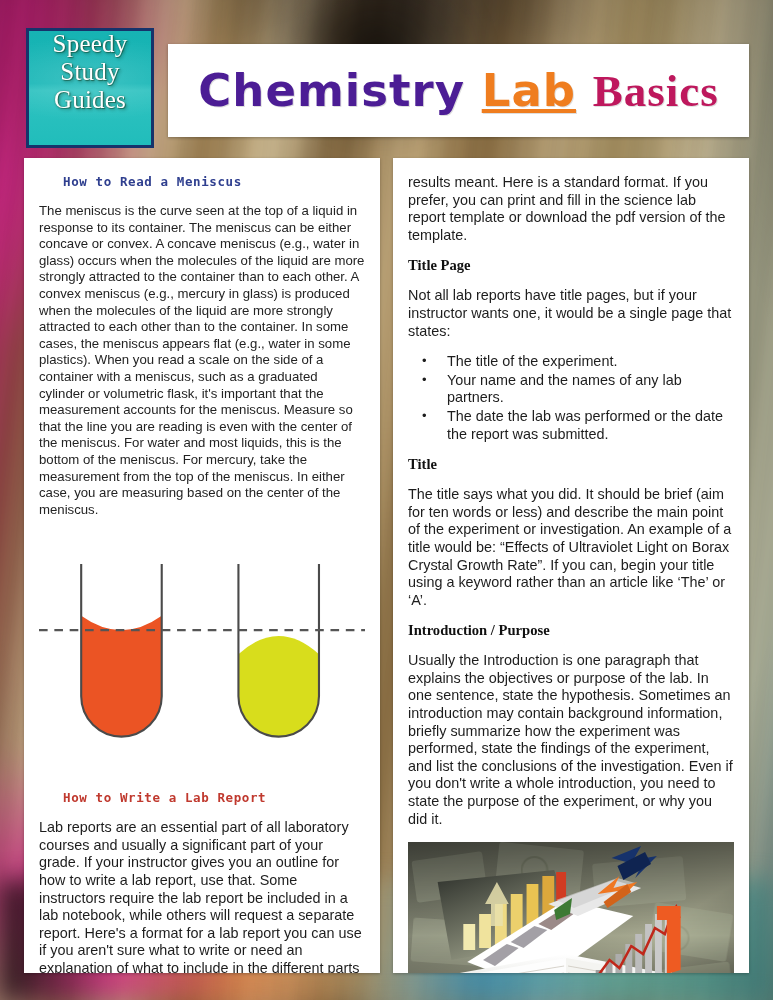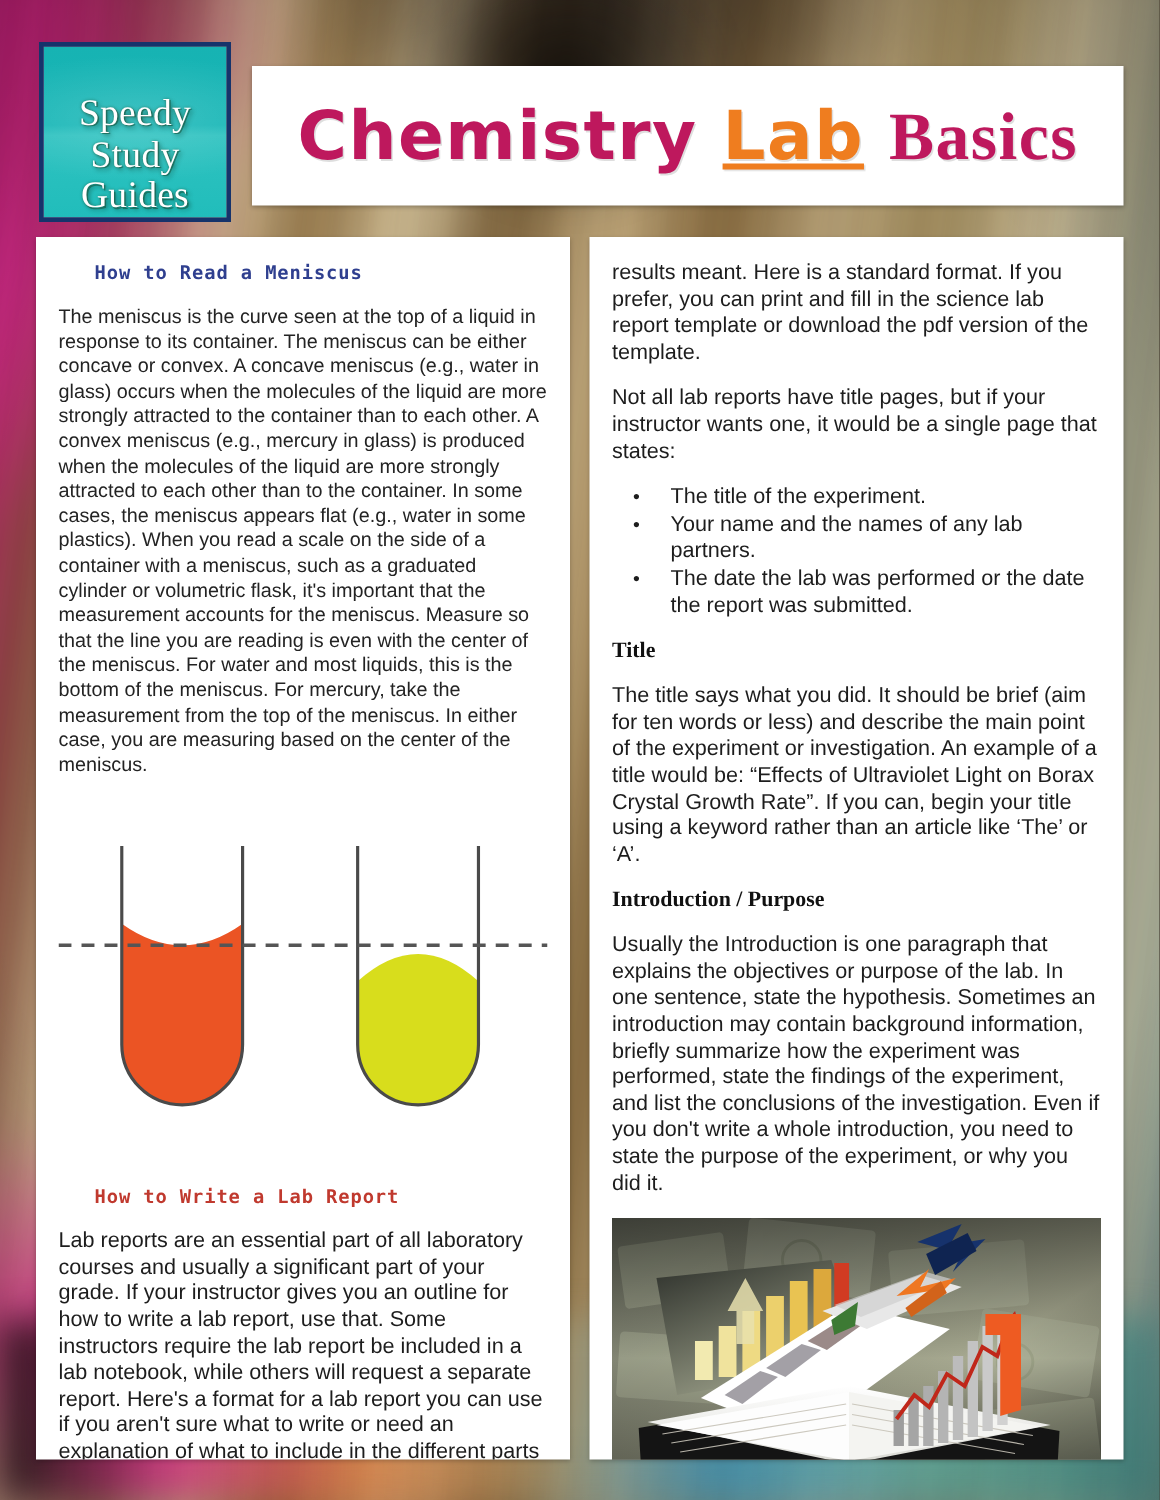--- a/index.html
+++ b/index.html
@@ -103,21 +103,21 @@
     position: absolute;
     left: 26px; top: 28px;
     width: 128px; height: 120px;
     background:
       radial-gradient(ellipse 170px 60px at 50% 42%, rgba(255,255,255,.17), rgba(255,255,255,0) 70%),
       linear-gradient(180deg, #17b3b3 0%, #16b6b6 46%, #2ec2c0 52%, #21bdbb 100%);
     border: 3px solid #16336b;
     display: flex;
     flex-direction: column;
     align-items: center;
-    justify-content: flex-end;
+    justify-content: flex-start;
     gap: 1px;
   }
   .logo-word {
     font-family: "Liberation Serif", serif;
     font-size: 25px;
     line-height: 1.07;
     color: #ffffff;
     text-shadow:
       0 0 2px rgba(30,90,60,.65),
       1px 1px 0 rgba(20,80,60,.55),
@@ -136,21 +136,21 @@
     box-shadow: 0 1px 3px rgba(0,0,0,.30);
   }
   #title-text {
     font-family: "DejaVu Sans", sans-serif;
     font-weight: bold;
     font-size: 45px;
     letter-spacing: 1px;
     white-space: nowrap;
     text-shadow: 1px 1px 0 rgba(0,0,0,.13);
   }
-  #title-text .w1 { color: #be185d; }
+  #title-text .w1 { color: #4c1d95; }
   #title-text .w2 { color: #ef7d1f; text-decoration: underline; }
   #title-text .w3 { color: #be185d; font-family: Liberation Serif, serif; }
 
   
   #columns {
     position: absolute;
     left: 24px; right: 24px;
     top: 158px;
     height: 815px;
     display: flex;
@@ -306,20 +306,21 @@
     <h2 class="head-mono head-red">How to Write a Lab Report</h2>
 
     <p class="serif">Lab reports are an essential part of all laboratory courses and usually a significant part of your grade. If your instructor gives you an outline for how to write a lab report, use that. Some instructors require the lab report be included in a lab notebook, while others will request a separate report. Here's a format for a lab report you can use if you aren't sure what to write or need an explanation of what to include in the different parts of the report. A lab report is how you explain what you did in experiment, what you learned, and what the</p>
 
   </div>
 
   <div class="column">
 
     <p class="serif">results meant. Here is a standard format. If you prefer, you can print and fill in the science lab report template or download the pdf version of the template.</p>
 
+    <h3 class="sub">Title Page</h3>
 
     <p class="serif">Not all lab reports have title pages, but if your instructor wants one, it would be a single page that states:</p>
 
     <ul class="bullets">
       <li class="serif">The title of the experiment.</li>
       <li class="serif">Your name and the names of any lab partners.</li>
       <li class="serif">The date the lab was performed or the date the report was submitted.</li>
     </ul>
 
     <h3 class="sub">Title</h3>

